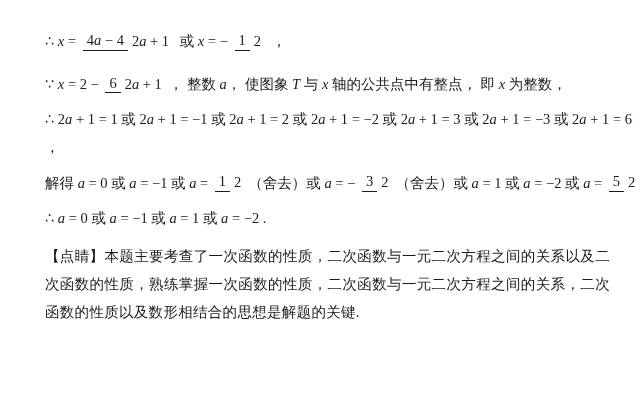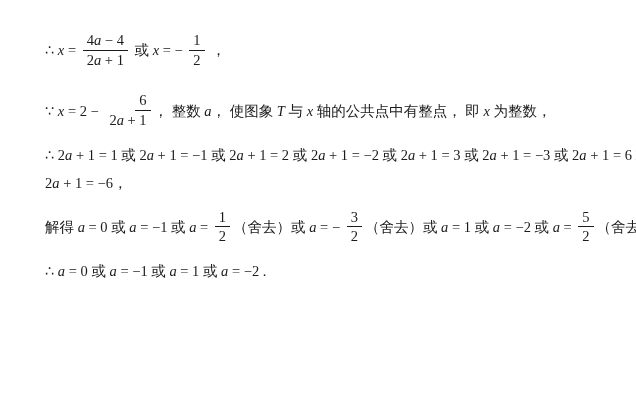--- a/index.html
+++ b/index.html
@@ -29,22 +29,22 @@
   }
   .line .cn, .line .math {
     display: inline-block;
     white-space: pre;
   }
   .math i, .frac i {
     font-style: italic;
   }
   .frac {
     display: inline-flex;
-    flex-direction: column;
-    align-items: flex-end;
+    flex-direction: row;
+    align-items: flex-start;
     margin: 8px 3px;
     line-height: 1.15;
     font-size: 14.5px;
   }
   .frac .num {
     padding: 0 4px 1px 4px;
     border-bottom: 1.2px solid #1b1b1b;
   }
   .frac .den {
     padding: 1px 4px 0 4px;
@@ -59,18 +59,19 @@
 </style>
 </head>
 <body>
 
 <div class="page">
   <div class="content">
     <div>
         <div class="line"><span class="cn">∴ </span><span class="math"><i>x</i> = </span><span class="frac"><span class="num">4<i>a</i> − 4</span><span class="den">2<i>a</i> + 1</span></span><span class="cn"> 或 </span><span class="math"><i>x</i> = − </span><span class="frac"><span class="num">1</span><span class="den">2</span></span><span class="cn"> ，</span></div>
         <div class="line"><span class="cn">∵ </span><span class="math"><i>x</i> = 2 − </span><span class="frac"><span class="num">6</span><span class="den">2<i>a</i> + 1</span></span><span class="cn">， 整数 </span><span class="math"><i>a</i></span><span class="cn">， 使图象 </span><span class="math"><i>T</i></span><span class="cn"> 与 </span><span class="math"><i>x</i></span><span class="cn"> 轴的公共点中有整点， 即 </span><span class="math"><i>x</i></span><span class="cn"> 为整数，</span></div>
         <div class="line"><span class="cn">∴ </span><span class="math">2<i>a</i> + 1 = 1</span><span class="cn"> 或 </span><span class="math">2<i>a</i> + 1 = −1</span><span class="cn"> 或 </span><span class="math">2<i>a</i> + 1 = 2</span><span class="cn"> 或 </span><span class="math">2<i>a</i> + 1 = −2</span><span class="cn"> 或 </span><span class="math">2<i>a</i> + 1 = 3</span><span class="cn"> 或 </span><span class="math">2<i>a</i> + 1 = −3</span><span class="cn"> 或 </span><span class="math">2<i>a</i> + 1 = 6</span><span class="cn"> 或</span></div>
-        <div class="line"><span class="math">2<i>a</i> + 1 = −6</span><span class="cn">，</span></div>
+        <div class="line"><span class="cn">，</span></div>
         <div class="line"><span class="cn">解得 </span><span class="math"><i>a</i> = 0</span><span class="cn"> 或 </span><span class="math"><i>a</i> = −1</span><span class="cn"> 或 </span><span class="math"><i>a</i> = </span><span class="frac"><span class="num">1</span><span class="den">2</span></span><span class="cn">（舍去）或 </span><span class="math"><i>a</i> = − </span><span class="frac"><span class="num">3</span><span class="den">2</span></span><span class="cn">（舍去）或 </span><span class="math"><i>a</i> = 1</span><span class="cn"> 或 </span><span class="math"><i>a</i> = −2</span><span class="cn"> 或 </span><span class="math"><i>a</i> = </span><span class="frac"><span class="num">5</span><span class="den">2</span></span><span class="cn">（舍去）或 </span></div>
         <div class="line"><span class="cn">∴ </span><span class="math"><i>a</i> = 0</span><span class="cn"> 或 </span><span class="math"><i>a</i> = −1</span><span class="cn"> 或 </span><span class="math"><i>a</i> = 1</span><span class="cn"> 或 </span><span class="math"><i>a</i> = −2</span><span class="cn"> .</span></div>
       </div>
+    <p class="remark">【点睛】本题主要考查了一次函数的性质，二次函数与一元二次方程之间的关系以及二次函数的性质，熟练掌握一次函数的性质，二次函数与一元二次方程之间的关系，二次函数的性质以及数形相结合的思想是解题的关键.</p>
   </div>
 </div>
 
 </body></html>

